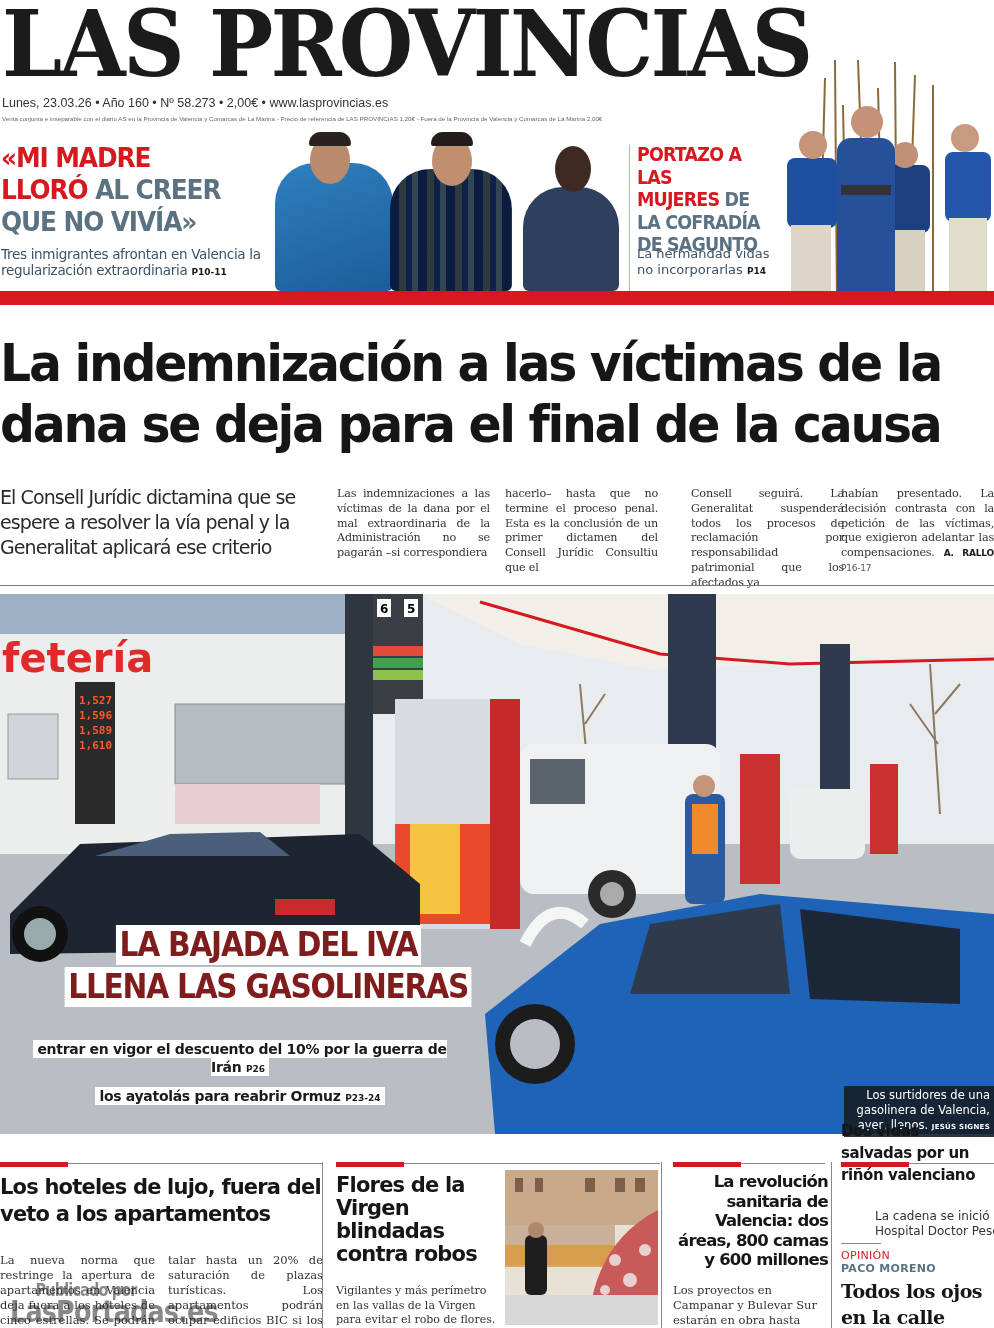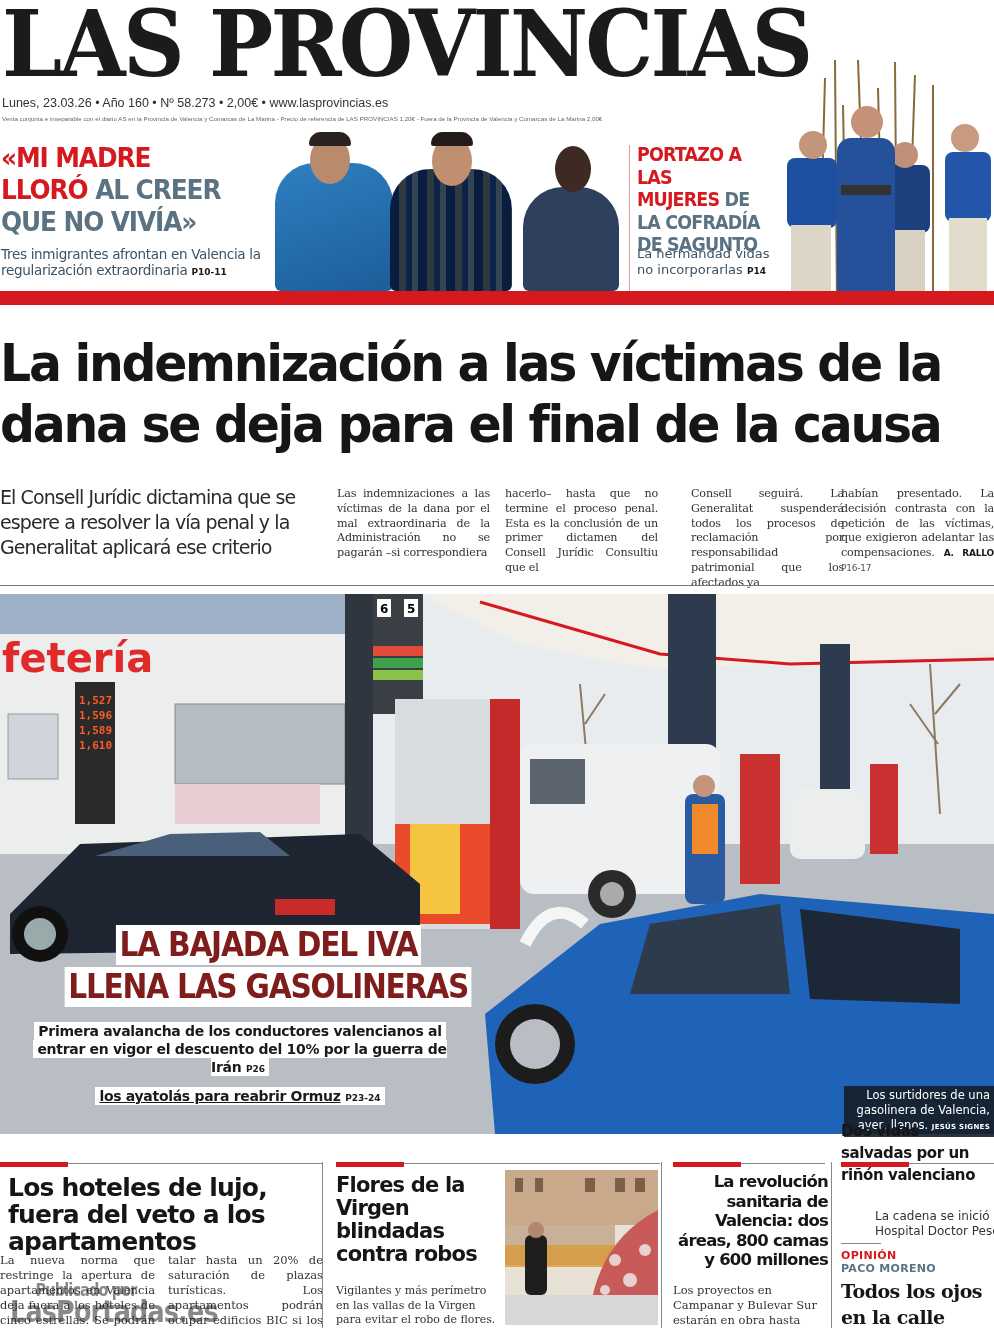--- a/index.html
+++ b/index.html
@@ -99,21 +99,21 @@
   
   .redtab { position: absolute; height: 5px; background: #d6191f; }
   .thinline { position: absolute; height: 1px; background: #888; }
   .vline { position: absolute; width: 1px; background: #888; }
 
   .b-title {
     font-family: "DejaVu Sans", sans-serif; font-weight: bold; color: #161616;
     letter-spacing: -0.8px;
   }
   .b-body { font-family: "DejaVu Serif", serif; font-size: 11.5px; line-height: 15px; color: #333; }
-  .opinion-label { font-family: "DejaVu Sans", sans-serif; font-weight: bold; font-size: 11px; color: #d6191f; letter-spacing: 0.3px; }
+  .opinion-label { font-family: "DejaVu Sans", sans-serif; font-weight: normal; font-size: 11px; color: #d6191f; letter-spacing: 0.3px; }
   .opinion-author { font-family: "DejaVu Sans", sans-serif; font-weight: bold; font-size: 11px; color: #5b7283; letter-spacing: 0.3px; }
   .opinion-title { font-family: "DejaVu Serif", serif; font-weight: bold; font-size: 19px; line-height: 26px; color: #161616; letter-spacing: -0.5px; }
 
   .watermark {
     left: 10px; top: 1282px; font-family: "DejaVu Sans", sans-serif; font-weight: bold;
     font-size: 30px; color: rgba(40,40,40,0.55); letter-spacing: -1px; line-height: 28px;
     transform: scaleX(0.85); transform-origin: left top;
   }
   .watermark .wm-top { font-size: 17px; display: block; line-height: 16px; padding-left: 30px; }
 </style>
@@ -288,36 +288,36 @@
     <path d="M525 350 Q550 300 585 330" stroke="#f5f5f5" stroke-width="12" fill="none"></path>
   </svg>
 </div>
 
 <div class="abs gas-title">
   <span>LA BAJADA DEL IVA</span><br>
   <span>LLENA LAS GASOLINERAS</span>
 </div>
 
 <div class="abs gas-sub" style="left:20px;top:1022px;width:440px;">
-  <span>Primera avalancha de los conductores valencianos al</span><br>
+  <br>
   <span><span style="padding:0;">entrar en vigor el descuento del 10% por la guerra de Irán</span> <span class="pg" style="padding:0;">P26</span></span>
 </div>
 <div class="abs gas-sub" style="left:40px;top:1069px;width:400px;">
   <br>
-  <span><span style="padding:0;text-decoration:underline;">los ayatolás para reabrir Ormuz</span> <span class="pg" style="padding:0;">P23-24</span></span>
+  <span><span style="padding:0;">los ayatolás para reabrir Ormuz</span> <span class="pg" style="padding:0;">P23-24</span></span>
 </div>
 
 <div class="abs caption">
   <span>Los surtidores de una gasolinera de Valencia, ayer, llenos.</span>
   <span class="credit">JESÚS SIGNES</span>
 </div>
 
 <div class="redtab" style="left:0;top:1162px;width:68px;"></div>
 <div class="thinline" style="left:68px;top:1163px;width:254px;"></div>
-<div class="abs b-title" style="left:8px;top:1174px;width:330px;font-size:25px;line-height:27px;">Los hoteles de lujo, fuera del veto a los apartamentos</div>
+<div class="abs b-title" style="left:0;top:1174px;width:330px;font-size:21px;line-height:27px;">Los hoteles de lujo, fuera del veto a los apartamentos</div>
 <div class="abs b-body" style="left:0;top:1253px;width:155px;text-align:justify;">La nueva norma que restringe la apertura de apartamentos en Valencia deja fuera a los hoteles de cinco estrellas. Se podrán ins-</div>
 <div class="abs b-body" style="left:168px;top:1253px;width:155px;text-align:justify;">
   <span>talar hasta un 20% de saturación de plazas turísticas. Los apartamentos podrán ocupar edificios BIC si los rehabilitan.</span>
   
 </div>
 <div class="vline" style="left:322px;top:1162px;height:166px;"></div>
 
 <div class="redtab" style="left:336px;top:1162px;width:68px;"></div>
 <div class="thinline" style="left:404px;top:1163px;width:256px;"></div>
 <div class="abs b-title" style="left:336px;top:1174px;width:160px;font-size:21px;line-height:23px;">Flores de la Virgen blindadas contra robos</div>

